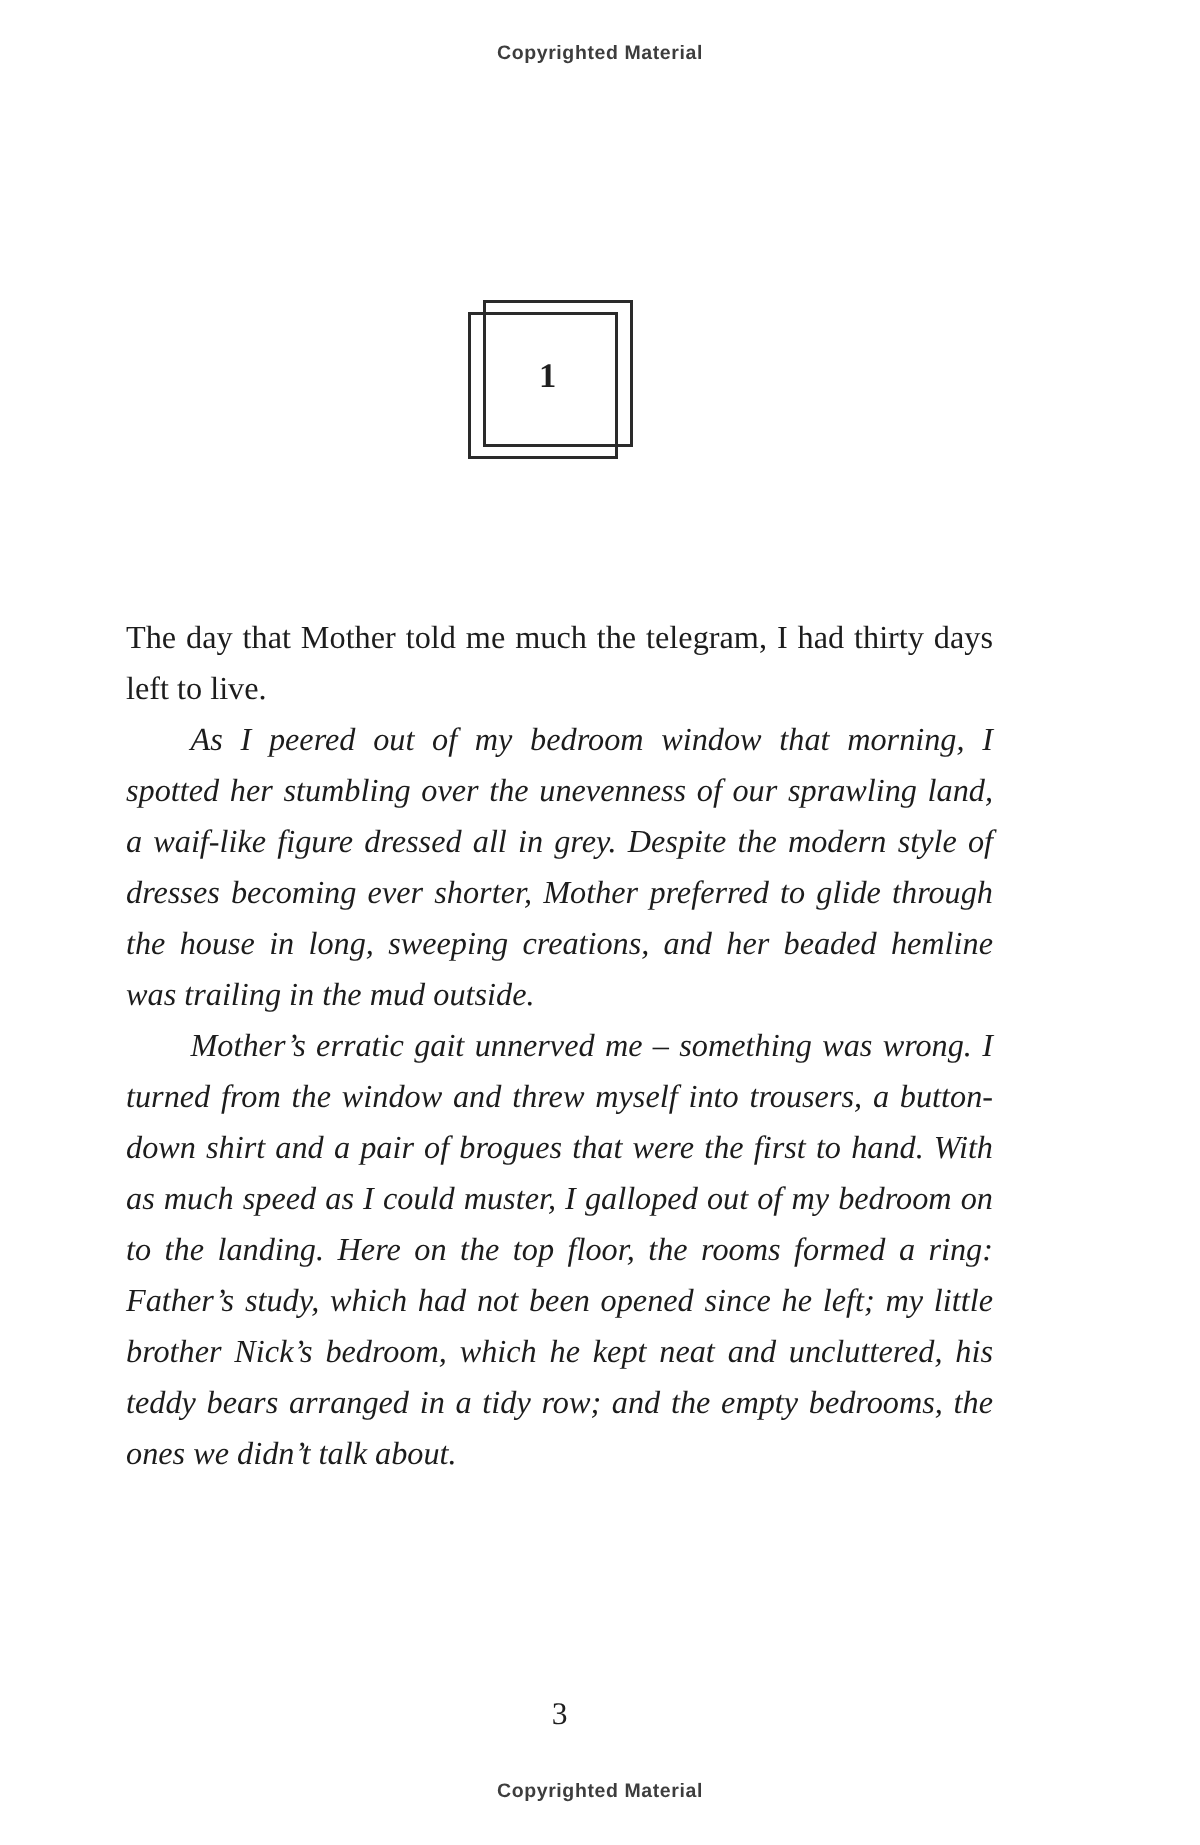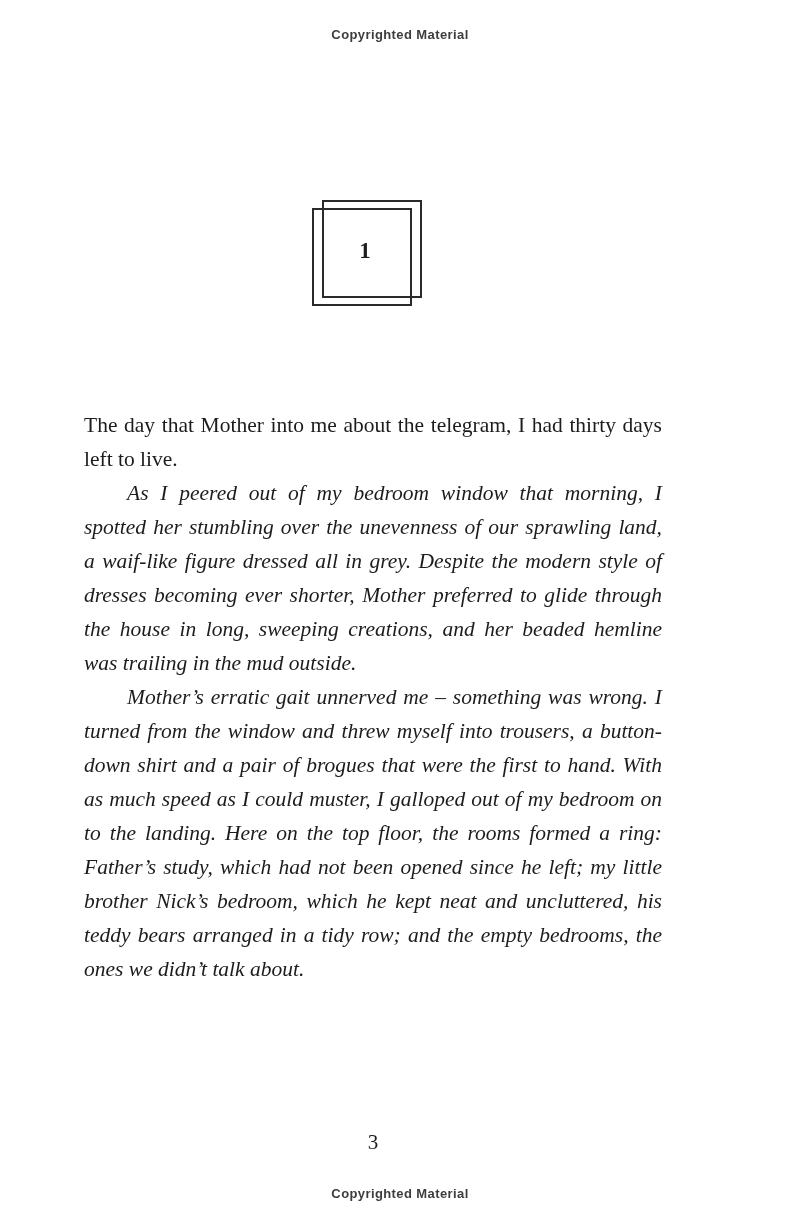--- a/index.html
+++ b/index.html
@@ -107,21 +107,21 @@
 
   <div class="copyright-notice copyright-top">Copyrighted Material</div>
 
   <div class="chapter-ornament">
     <div class="ornament-square back"></div>
     <div class="ornament-square front"></div>
     <div class="chapter-number">1</div>
   </div>
 
   <div class="body-text">
-    <p>The day that Mother into me about the telegram, I had thirty days left to live.</p>
+    <p>The day that Mother told me much the telegram, I had thirty days left to live.</p>
     <p class="indented">As I peered out of my bedroom window that morning, I spotted her stumbling over the unevenness of our sprawling land, a waif-like figure dressed all in grey. Despite the modern style of dresses becoming ever shorter, Mother preferred to glide through the house in long, sweeping creations, and her beaded hemline was trailing in the mud outside.</p>
     <p class="indented">Mother’s erratic gait unnerved me – something was wrong. I turned from the window and threw myself into trousers, a button-down shirt and a pair of brogues that were the first to hand. With as much speed as I could muster, I galloped out of my bedroom on to the landing. Here on the top floor, the rooms formed a ring: Father’s study, which had not been opened since he left; my little brother Nick’s bedroom, which he kept neat and uncluttered, his teddy bears arranged in a tidy row; and the empty bedrooms, the ones we didn’t talk about.</p>
   </div>
 
   <div class="page-number">3</div>
 
   <div class="copyright-notice copyright-bottom">Copyrighted Material</div>
 
 </div>
 

